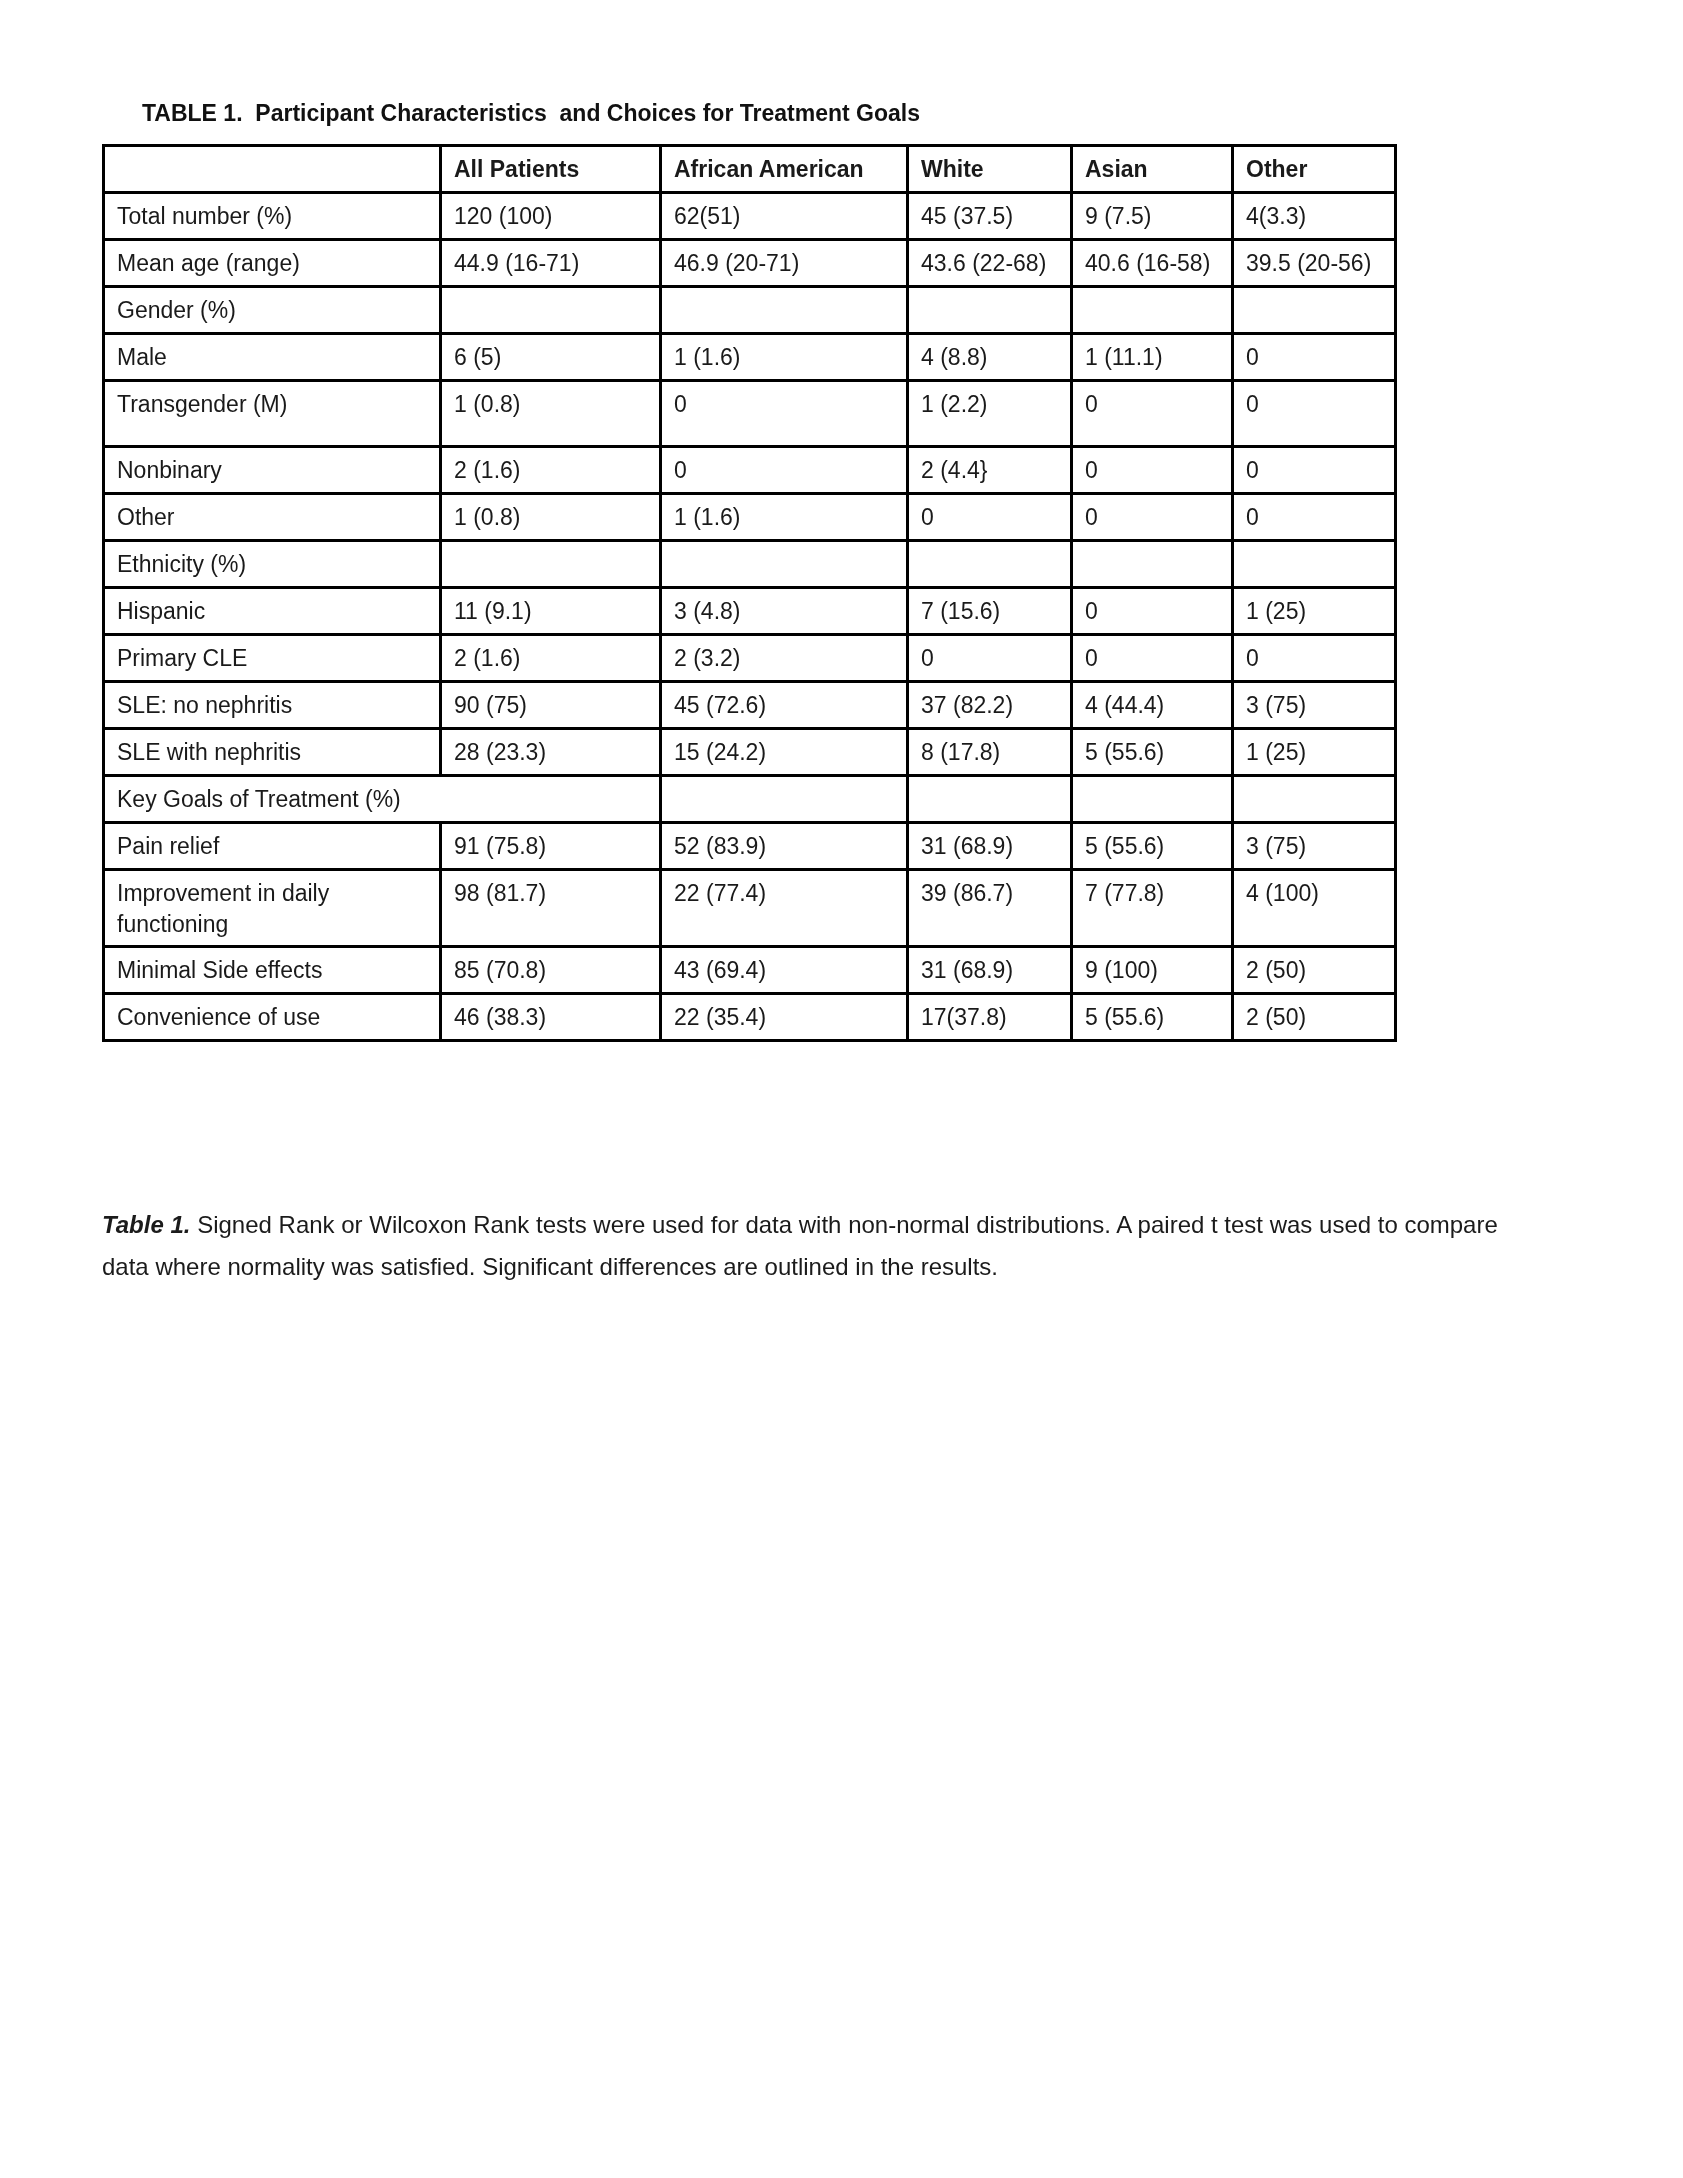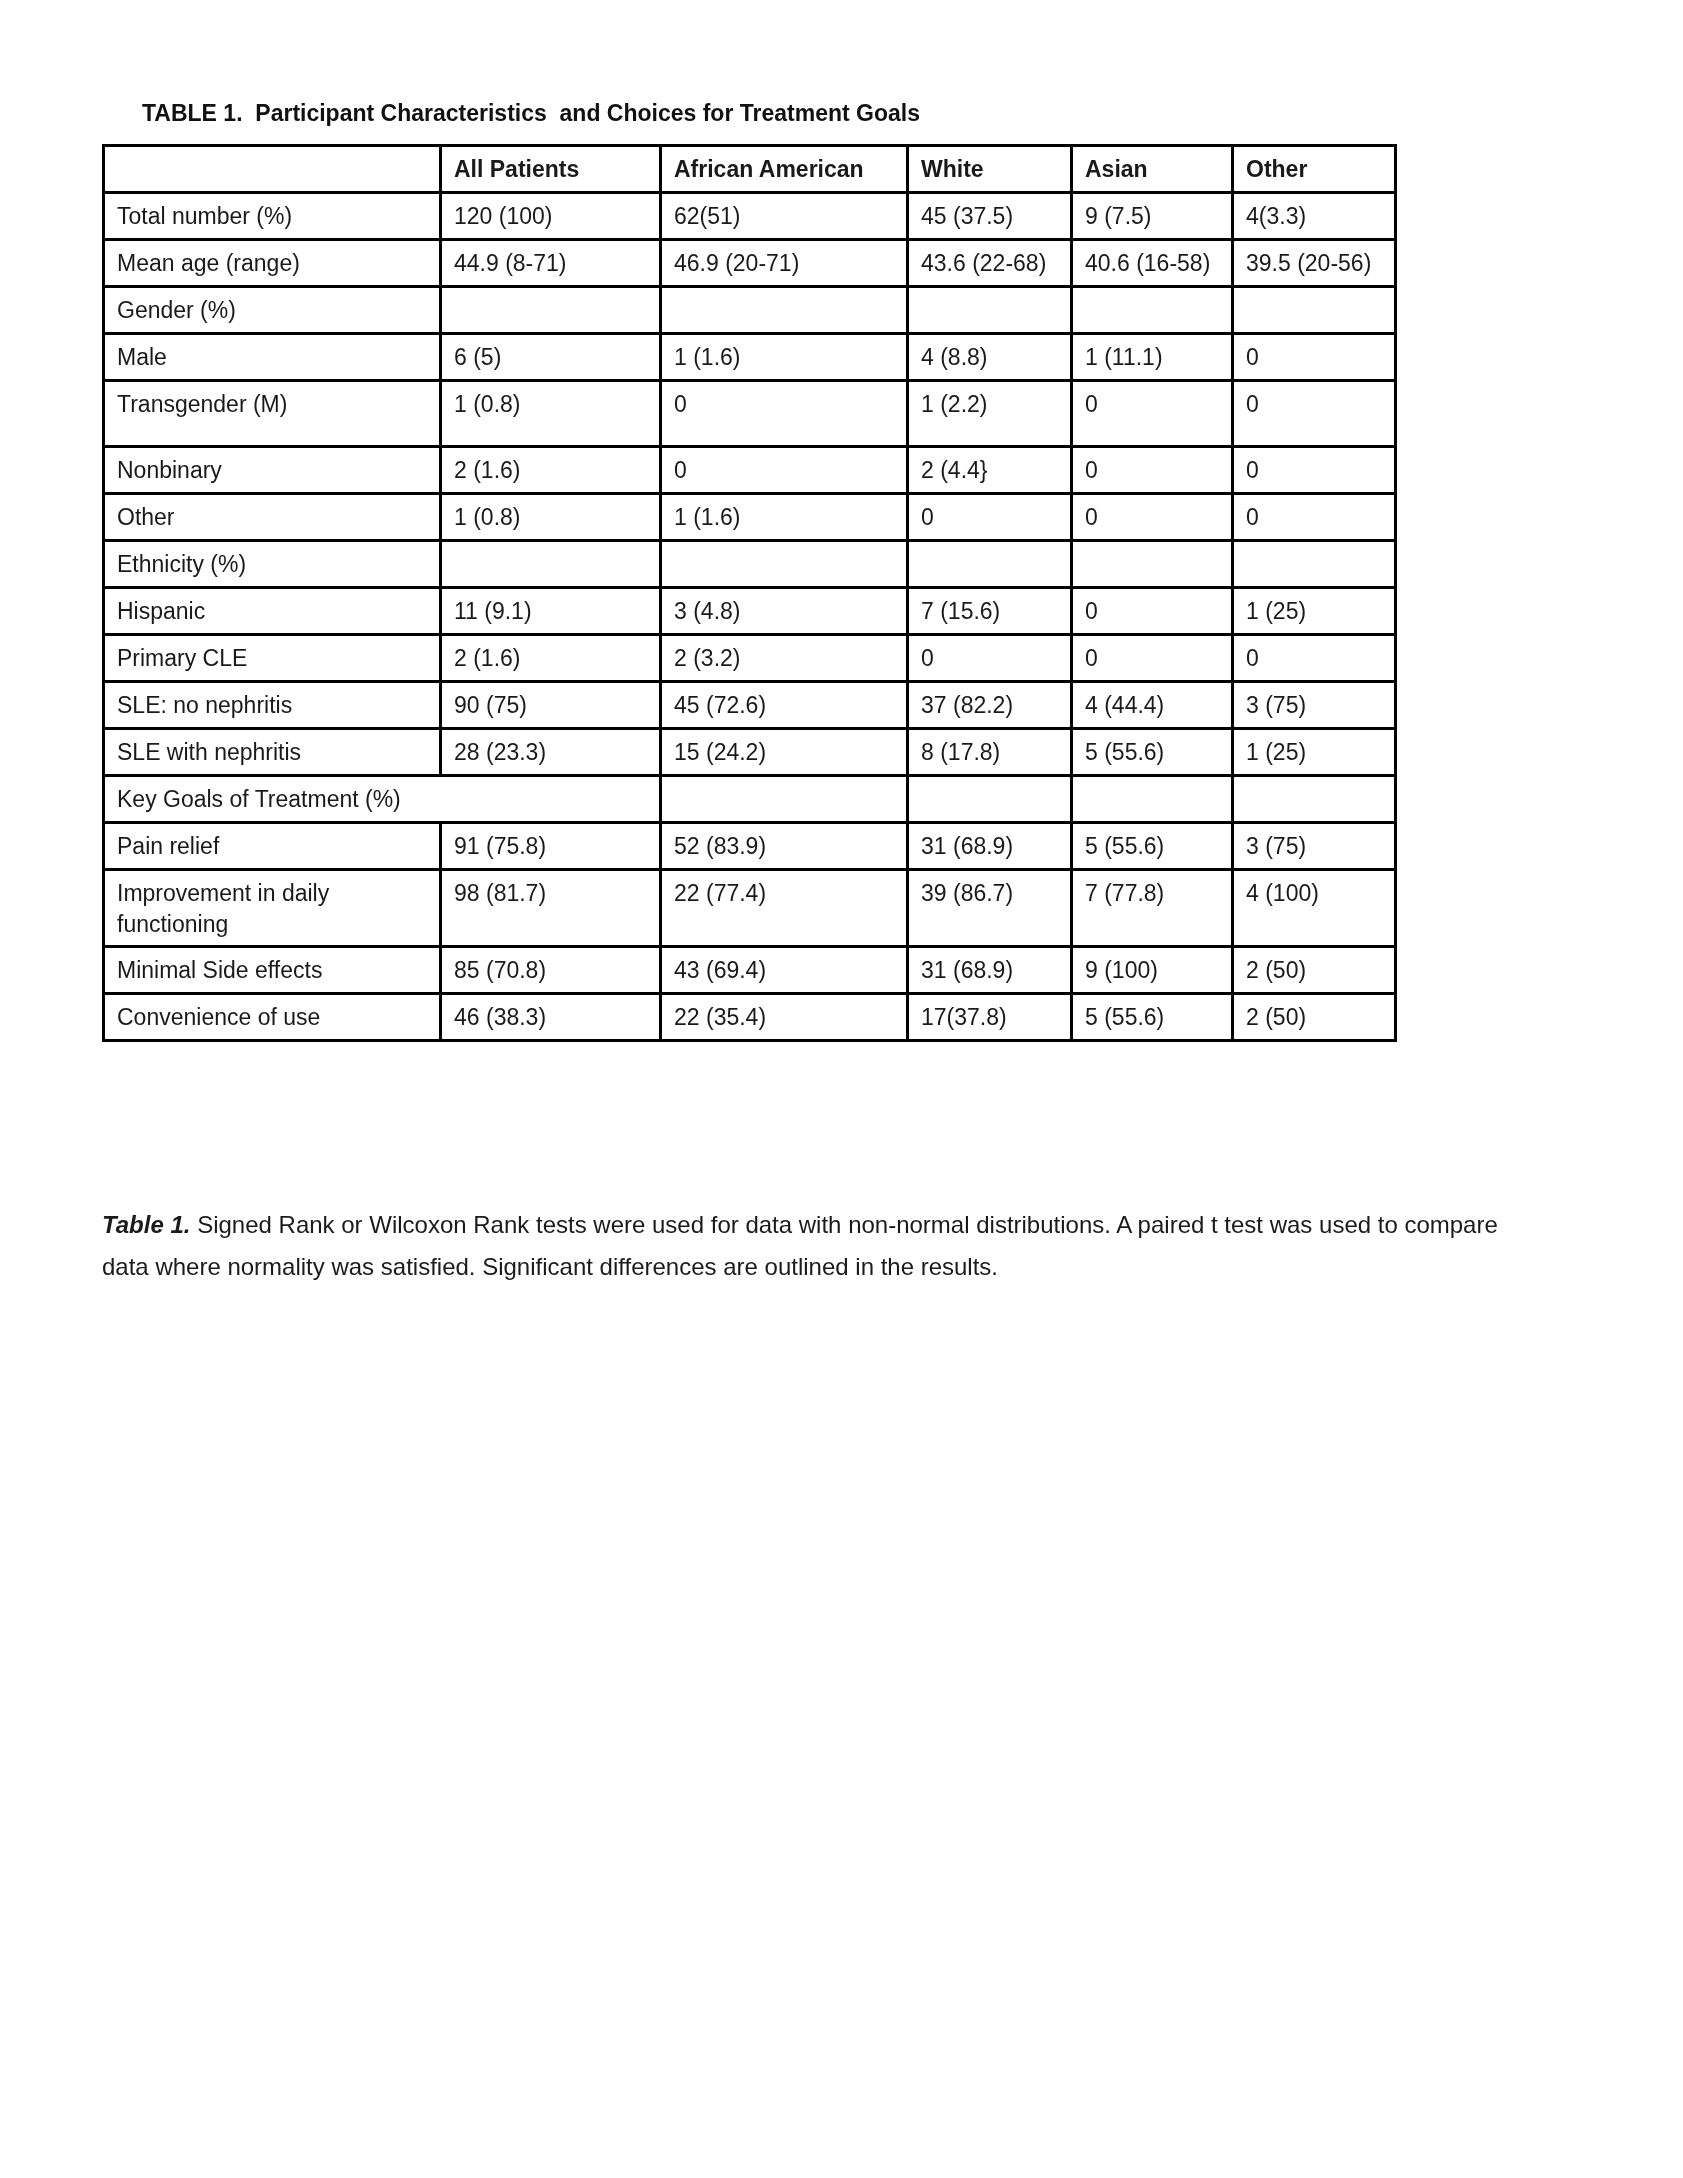--- a/index.html
+++ b/index.html
@@ -101,21 +101,21 @@
         <tr>
           <th scope="row" class="lbl-stat">Total number (%)</th>
           <td>120 (100)</td>
           <td>62(51)</td>
           <td>45 (37.5)</td>
           <td>9 (7.5)</td>
           <td>4(3.3)</td>
         </tr>
         <tr>
           <th scope="row" class="lbl-stat">Mean age (range)</th>
-          <td>44.9 (8-71)</td>
+          <td>44.9 (16-71)</td>
           <td>46.9 (20-71)</td>
           <td>43.6 (22-68)</td>
           <td>40.6 (16-58)</td>
           <td>39.5 (20-56)</td>
         </tr>
         <tr>
           <th scope="row" class="lbl-section">Gender (%)</th>
           <td></td>
           <td></td>
           <td></td>

